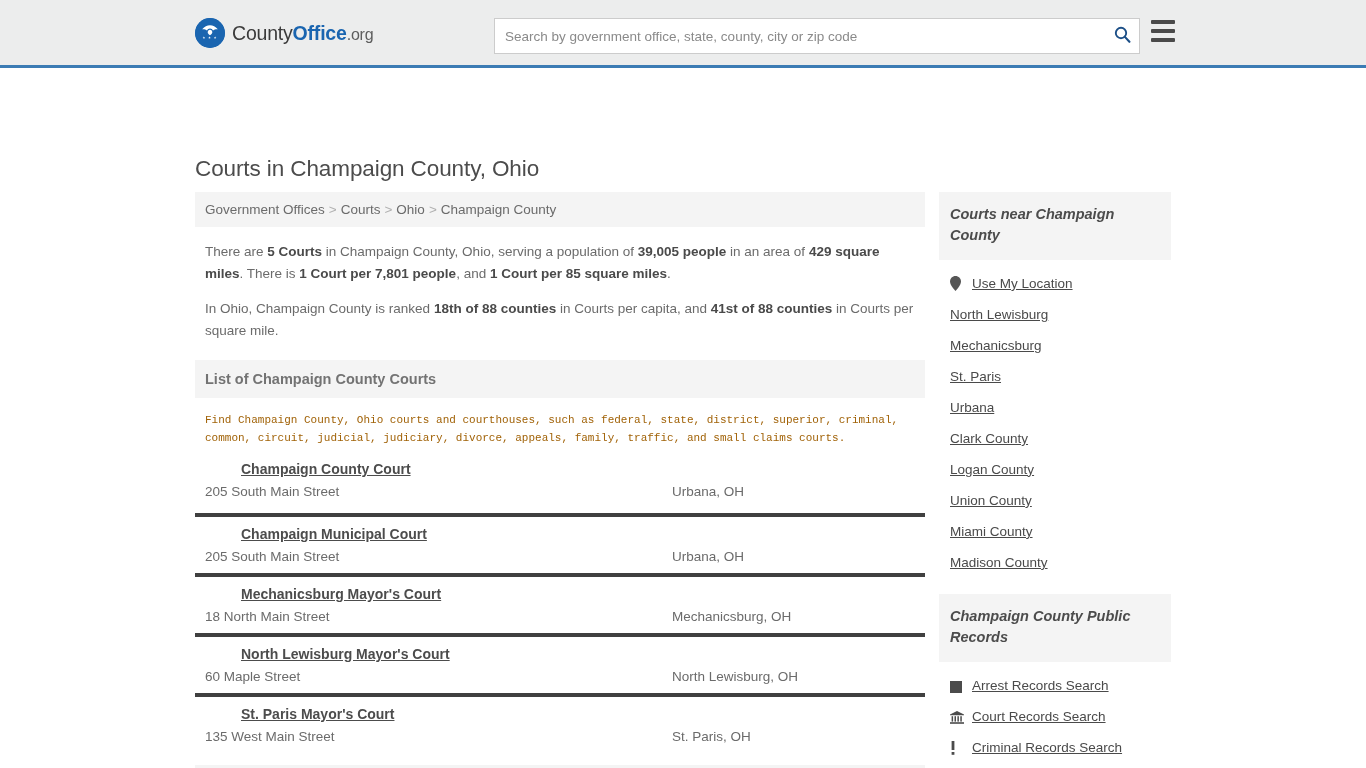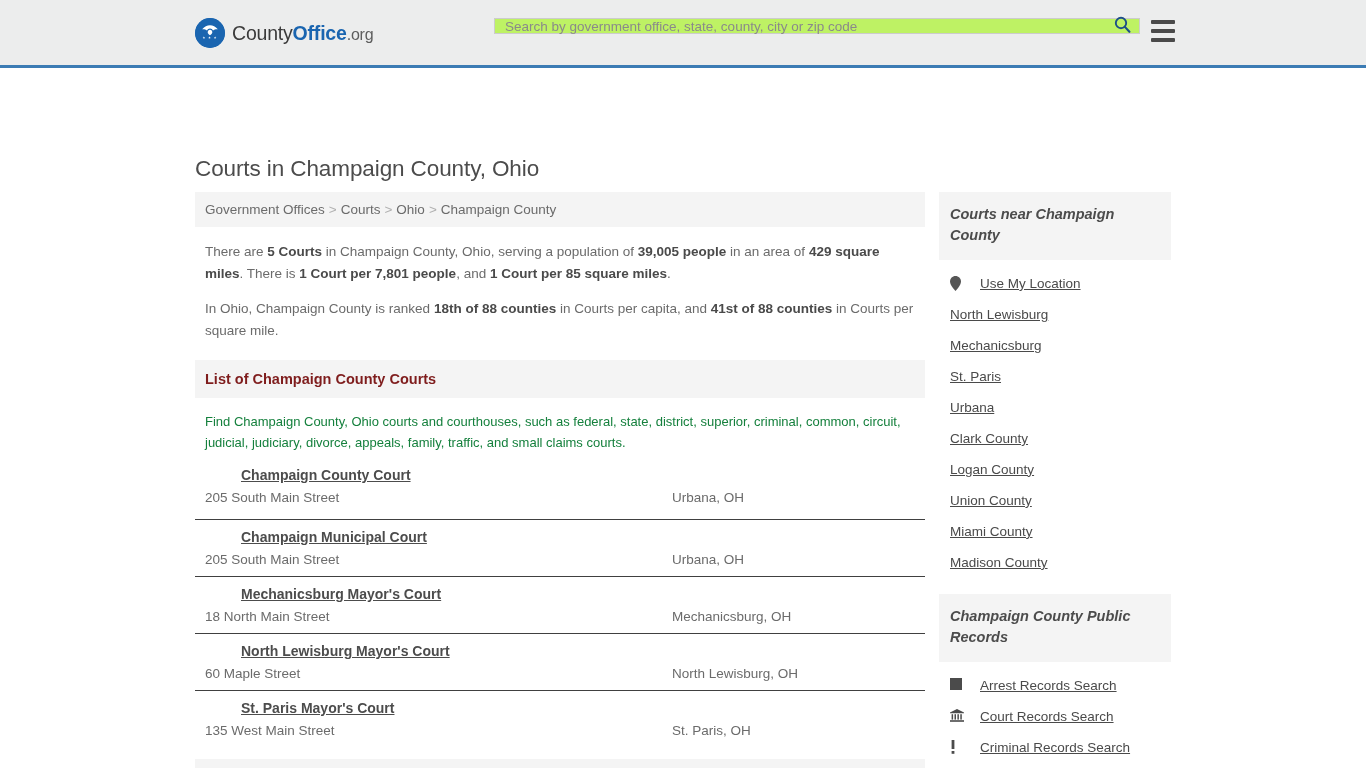--- a/index.html
+++ b/index.html
@@ -43,22 +43,22 @@
     color: #3b3b3b;
     white-space: nowrap;
   }
   .logo-text .b1 { font-weight: 400; color: #3b3b3b; text-align: right; }
   .logo-text .b2 { font-weight: 700; color: #1a65b0; }
   .logo-text .b3 { font-weight: 400; color: #5d5d5d; font-size: 16px; }
 
   .search-wrap {
     position: absolute;
     left: 494px; top: 18px;
-    width: 646px; height: 16px;
-    background: #bef264;
+    width: 646px; height: 36px;
+    background: #ffffff;
     border: 1px solid #ccc;
     display: flex; align-items: center;
   }
   .search-input {
     flex: 1 1 auto;
     border: 0; outline: 0;
     background: transparent;
     font-family: "Liberation Sans", sans-serif;
     font-size: 13.5px;
     color: #777;
@@ -109,21 +109,21 @@
     left: 939px; top: 124px;
     width: 232px;
   }
 
   
   .panel-head {
     background: #f4f4f4;
     padding: 11px 10px 11px 10px;
     font-size: 14.5px;
     font-weight: 700;
-    color: #7f1d1d;
+    color: #737373;
   }
   .breadcrumb {
     background: #f4f4f4;
     padding: 10px 10px;
     font-size: 13.5px;
     color: #6b6b6b;
     white-space: nowrap;
   }
   .breadcrumb a { color: #6b6b6b; text-decoration: none; }
   .breadcrumb .sep { color: #b0b0b0; margin: 0 4px; }
@@ -134,28 +134,29 @@
     line-height: 1.62;
     color: #6b6b6b;
   }
   .intro p { margin: 0 0 13px 0; }
   .intro b { color: #4a4a4a; font-weight: 700; }
 
   .section-gap { height: 12px; }
 
   .list-desc {
     padding: 14px 10px 10px 10px;
-    font-size: 13px;
+    font-size: 11px;
     line-height: 1.6;
-    color: #15803d;
+    color: #a16207;
+    font-family: Liberation Mono, monospace;
   }
 
   
   .court-row {
-    border-top: 1px solid #404040;
+    border-top: 4px solid #404040;
     padding: 8px 10px 9px 10px;
     position: relative;
     min-height: 55px;
   }
   .court-row:first-child { border-top: 0; padding-top: 2px; }
   .court-name {
     font-size: 14px;
     font-weight: 700;
     color: #4c4c4c;
     text-decoration: underline;
@@ -183,24 +184,23 @@
     background: #f4f4f4;
     padding: 12px 11px 13px 11px;
     font-size: 14.5px;
     font-weight: 700;
     color: #4c4c4c;
     line-height: 1.48;
     font-style: italic;
   }
   .side-links { padding: 8px 0 0 0; }
   .side-link-row {
-    display: flex; align-items: flex-start;
+    display: flex; align-items: flex-end;
     padding: 8px 0 8px 11px;
     font-size: 13.5px;
-    gap: 8px;
   }
   .side-link-row .ico {
     width: 16px; flex: 0 0 16px;
     display: inline-flex; align-items: center; justify-content: flex-start;
     margin-right: 6px;
     color: #555;
   }
   .side-link-row a {
     color: #4a4a4a;
     text-decoration: underline;

